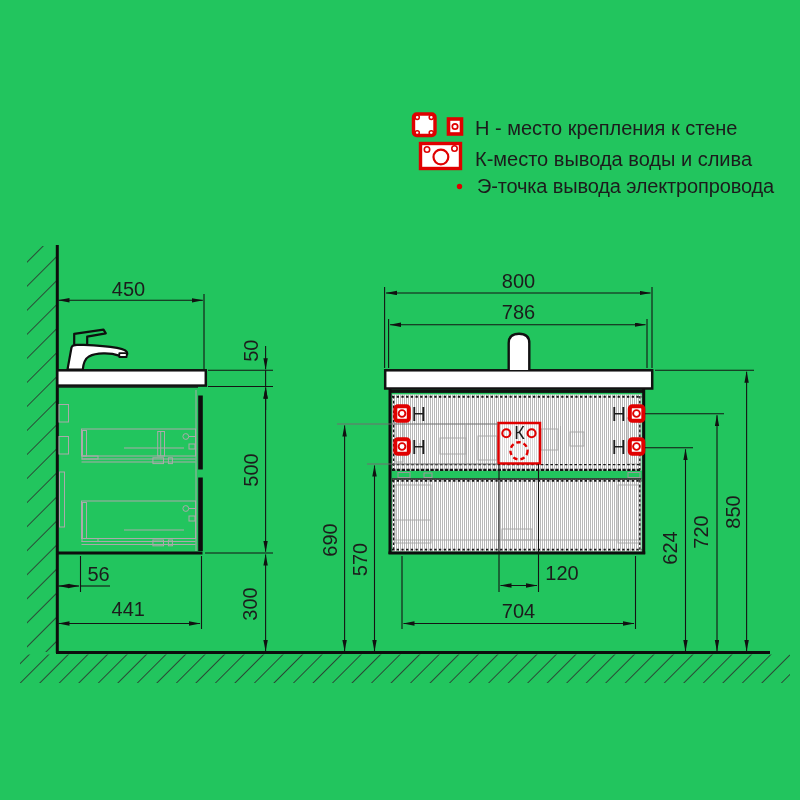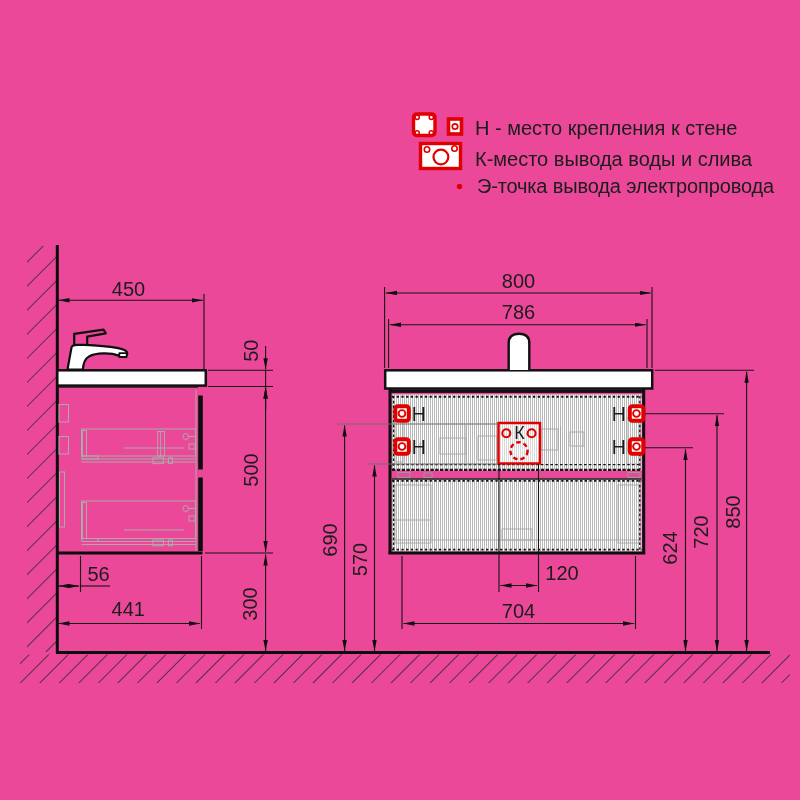--- a/index.html
+++ b/index.html
@@ -1,16 +1,16 @@
 <!DOCTYPE html>
 <html><head>
 <meta charset="utf-8">
 <style>
   html,body{margin:0;padding:0;background:#ffffff;}
-  #page{position:relative;width:800px;height:800px;background:#ec4899;overflow:hidden;}
+  #page{position:relative;width:800px;height:800px;background:#22c55e;overflow:hidden;}
   svg{position:absolute;left:0;top:0;}
   text{font-family:"Liberation Sans",sans-serif;fill:#1c1c1c;}
 </style>
 </head>
 <body>
 <div id="page">
 <svg width="800" height="800" viewBox="0 0 800 800">
 <defs>
   <marker id="arr" orient="auto-start-reverse" markerUnits="userSpaceOnUse" markerWidth="12" markerHeight="5" refX="11" refY="2.2" viewBox="0 0 12 5">
     <path d="M0,0 L11.5,2.2 L0,4.4 Z" fill="#111"></path>

